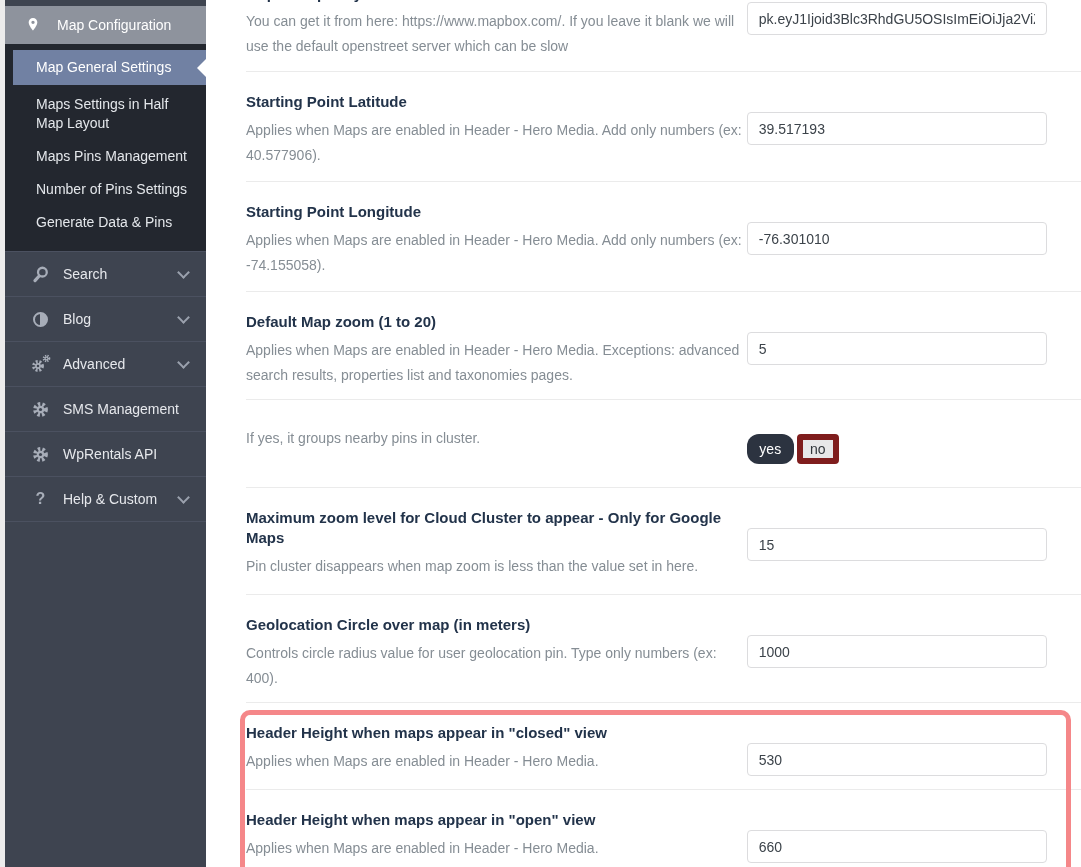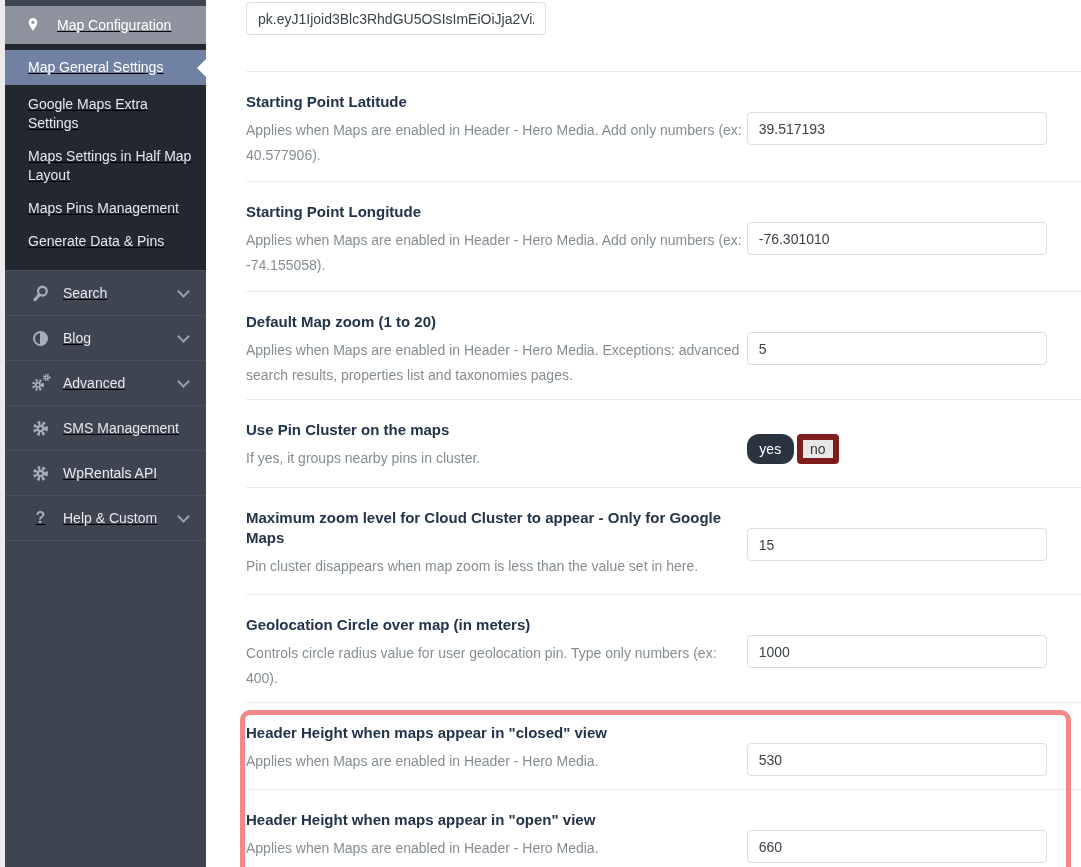--- a/index.html
+++ b/index.html
@@ -2,26 +2,26 @@
 <html><head>
 <meta charset="utf-8">
 <style>
   * { margin:0; padding:0; box-sizing:border-box; }
   html,body { width:1081px; height:867px; }
   body { font-family:"Liberation Sans", sans-serif; background:#fff; overflow:hidden; }
   .screen { position:relative; width:1081px; height:867px; overflow:hidden; background:#fff; }
 
   
   .left-strip { position:absolute; left:0; top:0; width:5px; height:867px; background:#ececec; }
-  .sidebar { position:absolute; left:5px; top:0; width:201px; height:867px; background:#3e4450; display:flex; flex-direction:column;text-decoration:underline; }
+  .sidebar { position:absolute; left:5px; top:0; width:201px; height:867px; background:#3e4450; display:flex; flex-direction:column; }
   .topstub { height:6px; background:#3e4450; }
   .parent-row { height:38px; background:#8e939d; display:flex; align-items:center; padding-left:20px; cursor:pointer; }
   .parent-row .p-label { color:#ffffff; font-size:14px; margin-left:16px; }
   .pin-ic { width:16px; height:18px; display:inline-flex; }
-  .submenu { background:#23272f; padding:6px 0 12px 0; }
+  .submenu { background:#23272f; padding:6px 0 12px 8px; }
   .sub { padding:7px 14px 7px 23px; color:#e4e7eb; font-size:14px; line-height:19px; cursor:pointer; position:relative; }
   .sub.active { background:#7181a3; color:#fff; padding-top:8px; padding-bottom:8px; margin-bottom:3px; }
   .notch { position:absolute; right:0; top:50%; transform:translateY(-50%); width:0; height:0;
            border-top:9px solid transparent; border-bottom:9px solid transparent; border-right:9px solid #ffffff; }
   .toprow { height:45px; border-top:1px solid #4b5160; display:flex; align-items:center; padding:0 18px 0 26px; cursor:pointer; }
   .toprow .ic { width:19px; display:inline-flex; justify-content:center; }
   .toprow .t-label { color:#e6e8ec; font-size:14px; margin-left:13px; flex:1; }
   .chev { width:9px; height:9px; border-right:2px solid #9aa1ad; border-bottom:2px solid #9aa1ad; transform:rotate(45deg); margin-top:-4px; }
   .sidebar-fill { flex:1; border-top:1px solid #4b5160; background:#3e4450; }
   .half-circle { width:15px; height:15px; border-radius:50%; border:2px solid #a7adb8;
@@ -80,27 +80,27 @@
       </span>
       <span class="p-label">Map Configuration</span>
     </div>
 
     <div class="submenu">
       <div class="sub active">
         <span>Map General Settings</span>
         <i class="notch"></i>
       </div>
       <div class="sub">
-        <span>Google Maps Extra Settings</span>
-      </div>
-      <div class="sub">
         <span>Maps Settings in Half Map Layout</span>
       </div>
       <div class="sub">
         <span>Maps Pins Management</span>
+      </div>
+      <div class="sub">
+        <span>Number of Pins Settings</span>
       </div>
       <div class="sub">
         <span>Generate Data &amp; Pins</span>
       </div>
     </div>
 
     <div class="toprow">
       <span class="ic">
         <svg viewBox="0 0 20 20" width="19" height="19">
             <circle cx="12" cy="7.5" r="4.6" fill="none" stroke="#a7adb8" stroke-width="2.4"></circle>
@@ -167,20 +167,26 @@
       <span class="t-label">Help &amp; Custom</span>
       <i class="chev"></i>
     </div>
 
     <div class="sidebar-fill"></div>
   </aside>
 
   <main class="content">
 
     <div class="row r-api">
+      <div class="col-l">
+        <div class="clip-title">
+          <h3 class="s-title">Mapbox Api Key</h3>
+        </div>
+        <p class="s-desc">You can get it from here: https://www.mapbox.com/. If you leave it blank we will use the default openstreet server which can be slow</p>
+      </div>
       <div class="col-r">
         <input class="txt" type="text" value="pk.eyJ1Ijoid3Blc3RhdGU5OSIsImEiOiJja2ViZmIyN" style="">
       </div>
     </div>
 
     <div class="row r0">
       <div class="col-l">
         <h3 class="s-title">Starting Point Latitude</h3>
         <p class="s-desc">Applies when Maps are enabled in Header - Hero Media. Add only numbers (ex: 40.577906).</p>
       </div>
@@ -204,21 +210,20 @@
         <h3 class="s-title">Default Map zoom (1 to 20)</h3>
         <p class="s-desc">Applies when Maps are enabled in Header - Hero Media. Exceptions: advanced search results, properties list and taxonomies pages.</p>
       </div>
       <div class="col-r">
         <input class="txt" type="text" value="5" style="">
       </div>
     </div>
 
     <div class="row r3">
       <div class="col-l">
-        <h3 class="s-title">Use Pin Cluster on the maps</h3>
         <p class="s-desc">If yes, it groups nearby pins in cluster.</p>
       </div>
       <div class="col-r">
         <div class="toggle-wrap">
           <button class="btn-yes">yes</button>
           <button class="btn-no">no</button>
         </div>
       </div>
     </div>
 

